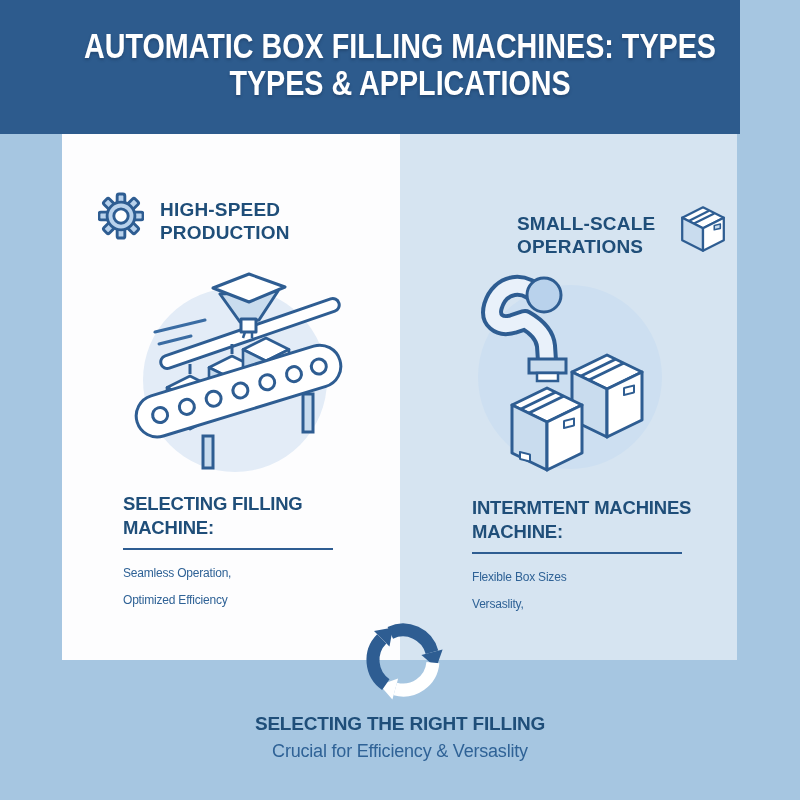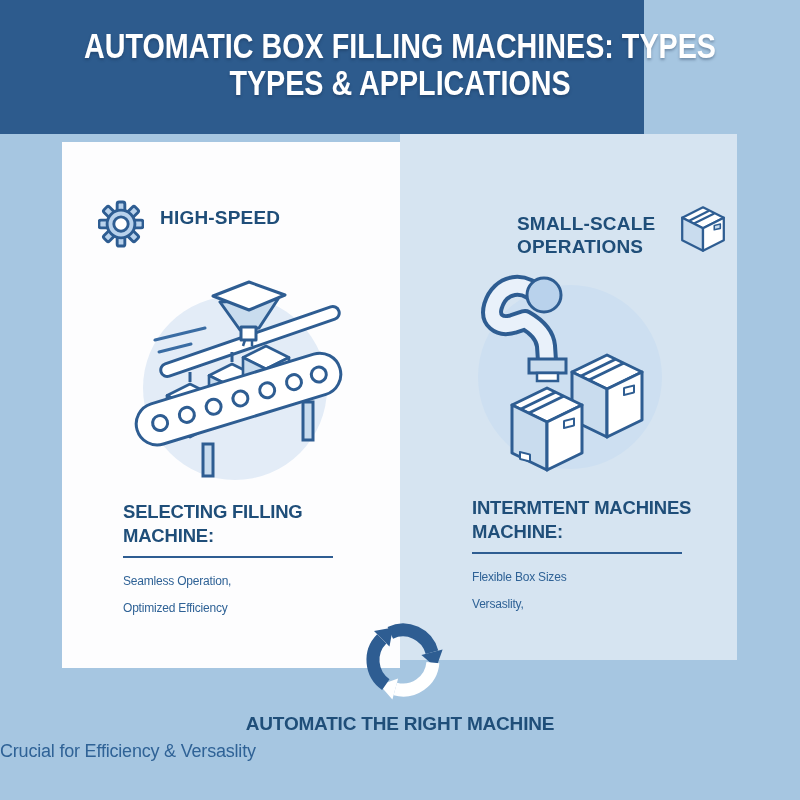--- a/index.html
+++ b/index.html
@@ -5,34 +5,34 @@
   html,body{margin:0;padding:0;}
   .page{
     position:relative;
     width:800px;height:800px;
     background:var(--page-bg,#a6c6e1);
     font-family:"Liberation Sans",sans-serif;
     overflow:hidden;
   }
   
   .header{
-    position:absolute;left:0;top:0;width:644px;height:134px;
+    position:absolute;left:0;top:0;width:740px;height:134px;
     background:var(--header-bg,#2d5b8d);
   }
   .title{
     position:absolute;left:0;top:27px;width:800px;
     text-align:center;color:#fff;font-weight:bold;
     font-size:35px;line-height:37px;letter-spacing:0px;
     transform:scaleX(0.82);transform-origin:50% 0;
     text-shadow:0 2px 3px rgba(20,40,70,0.35);
     white-space:nowrap;
   }
   
   .panel{position:absolute;top:134px;height:526px;}
-  .panel-left{left:62px;width:338px;background:var(--panel-white,#fdfdfe);margin-top:8px;}
+  .panel-left{left:62px;width:338px;background:var(--panel-white,#fdfdfe);}
   .panel-right{left:400px;width:337px;background:var(--panel-blue,#d6e4f1);}
   .panel-head{position:absolute;display:flex;align-items:flex-start;}
   .panel-head-label{
     font-weight:bold;font-size:19px;line-height:23px;
     color:var(--text-navy,#1f4e79);letter-spacing:0.2px;
   }
   .left-head{left:36px;top:58px;}
   .left-head .icon-wrap{margin-right:16px;}
   .left-head .panel-head-label{margin-top:6px;}
   .right-head{left:117px;top:78px;}
@@ -56,21 +56,21 @@
     color:var(--text-blue,#2f6296);letter-spacing:-0.2px;
   }
   
   .cycle{position:absolute;left:348px;top:612px;}
   .footer-heading{
     position:absolute;left:0;top:713px;width:800px;text-align:center;
     font-weight:bold;font-size:19px;color:var(--text-navy,#24507e);
     letter-spacing:-0.2px;
   }
   .footer-sub{
-    position:absolute;left:0;top:741px;width:800px;
+    position:absolute;left:0;top:741px;width:800px;text-align:center;
     font-size:18px;color:var(--text-blue,#2f6296);letter-spacing:-0.2px;
   }
 </style>
 </head>
 <body>
 
 <div class="page">
 
   <div class="header">
     <div class="title">
@@ -94,20 +94,21 @@
               <rect x="1" y="20" width="10" height="8" rx="2" transform="rotate(45 24 24)"></rect>
               <rect x="37" y="20" width="10" height="8" rx="2" transform="rotate(45 24 24)"></rect>
             </g>
             <circle cx="24" cy="24" r="14.5"></circle>
             <circle cx="24" cy="24" r="7.5" fill="#ffffff"></circle>
           </g>
         </svg>
       </span>
       <div class="panel-head-label">
         <div>HIGH-SPEED</div>
+        <div>PRODUCTION</div>
       </div>
     </div>
 
     <div class="illus illus-left">
       <svg width="300" height="235" viewBox="0 0 300 235">
         <circle cx="140" cy="128" r="92" fill="#e3ecf7"></circle>
 
         <g stroke="#3a6ca3" stroke-width="3" stroke-linecap="round">
           <line x1="60" y1="80" x2="110" y2="68"></line>
           <line x1="64" y1="92" x2="96" y2="84"></line>
@@ -255,16 +256,16 @@
           <polygon points="94.6,37.4 73.4,43 88.2,55.7" fill="#ffffff"></polygon>
         </g>
         <g transform="rotate(240 55 48)">
           <path d="M 42.3,20.8 A 30,30 0 0 1 84,40.2" fill="none" stroke="#2e5d92" stroke-width="13"></path>
           <polygon points="94.6,37.4 73.4,43 88.2,55.7" fill="#2e5d92"></polygon>
         </g>
       </g>
     </svg>
   </div>
 
-  <div class="footer-heading">AUTOMATIC THE RIGHT MACHINE</div>
+  <div class="footer-heading">SELECTING THE RIGHT FILLING</div>
   <div class="footer-sub">Crucial for Efficiency &amp; Versaslity</div>
 
 </div>
 
 </body></html>

